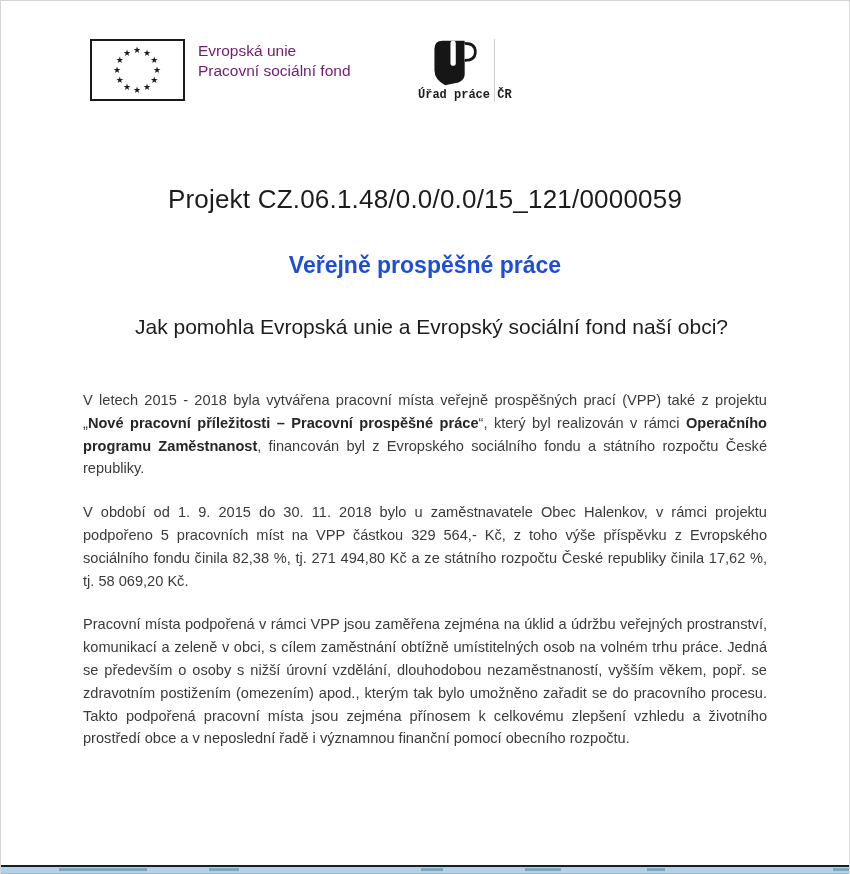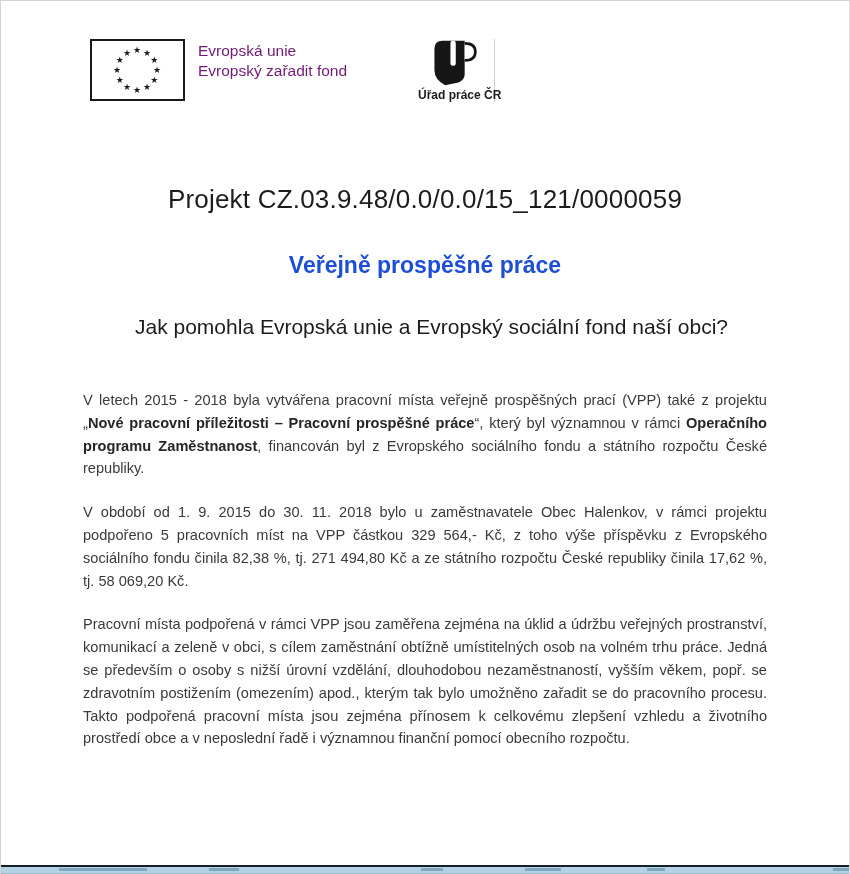--- a/index.html
+++ b/index.html
@@ -30,20 +30,21 @@
   }
   .up-block {
     margin-left:auto; margin-right:4px;
     width:72px; text-align:center;
   }
   .up-mono { display:block; margin:0 auto; }
   .up-label {
     display:block; margin-top:1px;
     font-size:12px; font-weight:700; color:#1c1c1c;
     white-space:nowrap;
+    font-family:Liberation Mono, monospace;
   }
 
   
   .title {
     margin:183px 0 0; text-align:center;
     font-size:26px; font-weight:400; color:#1c1c1c;
     letter-spacing:0.2px;
   }
   .heading {
     margin:37px 0 0; text-align:center;
@@ -94,39 +95,39 @@
           <text x="29.7" y="44">★</text>
           <text x="27" y="34">★</text>
           <text x="29.7" y="24">★</text>
           <text x="37" y="16.7">★</text>
         </g>
       </svg>
     </div>
 
     <div class="eu-lines">
       <div>Evropská unie</div>
-      <div>Evropský zařadit fond</div>
+      <div>Pracovní sociální fond</div>
     </div>
 
     <div class="up-block">
       <svg class="up-mono" width="48" height="48" viewBox="0 0 52 54" aria-hidden="true">
         <path d="M13,2 H38 V40 Q38,46 31,49 L16,52 Q4,46 4,35 V11 Q4,2 13,2 Z" fill="#161616"></path>
         <rect x="22" y="2" width="6" height="28" rx="2.5" fill="#ffffff"></rect>
         <path d="M38,5 Q50,5 50,14.5 Q50,24 38,24" fill="#ffffff" stroke="#161616" stroke-width="3"></path>
       </svg>
       <span class="up-label">Úřad práce ČR</span>
     </div>
   </div>
 
-  <h1 class="title">Projekt CZ.03.9.48/0.0/0.0/15_121/0000059</h1>
+  <h1 class="title">Projekt CZ.06.1.48/0.0/0.0/15_121/0000059</h1>
   <h2 class="heading">Veřejně prospěšné práce</h2>
   <h3 class="subtitle">Jak pomohla Evropská unie a Evropský sociální fond naší obci?</h3>
 
   <div class="paragraphs">
-    <p><span>V letech 2015 - 2018 byla vytvářena pracovní místa veřejně prospěšných prací (VPP) také z projektu „</span><b>Nové pracovní příležitosti – Pracovní prospěšné práce</b><span>“, který byl významnou v rámci </span><b>Operačního programu Zaměstnanost</b><span>, financován byl z Evropského sociálního fondu a státního rozpočtu České republiky.</span></p>
+    <p><span>V letech 2015 - 2018 byla vytvářena pracovní místa veřejně prospěšných prací (VPP) také z projektu „</span><b>Nové pracovní příležitosti – Pracovní prospěšné práce</b><span>“, který byl realizován v rámci </span><b>Operačního programu Zaměstnanost</b><span>, financován byl z Evropského sociálního fondu a státního rozpočtu České republiky.</span></p>
     <p><span>V období od 1. 9. 2015 do 30. 11. 2018 bylo u zaměstnavatele Obec Halenkov, v rámci projektu podpořeno 5 pracovních míst na VPP částkou 329 564,- Kč, z toho výše příspěvku z Evropského sociálního fondu činila 82,38 %, tj. 271 494,80 Kč a ze státního rozpočtu České republiky činila 17,62 %, tj. 58 069,20 Kč.</span></p>
     <p><span>Pracovní místa podpořená v rámci VPP jsou zaměřena zejména na úklid a údržbu veřejných prostranství, komunikací a zeleně v obci, s cílem zaměstnání obtížně umístitelných osob na volném trhu práce. Jedná se především o osoby s nižší úrovní vzdělání, dlouhodobou nezaměstnaností, vyšším věkem, popř. se zdravotním postižením (omezením) apod., kterým tak bylo umožněno zařadit se do pracovního procesu. Takto podpořená pracovní místa jsou zejména přínosem k celkovému zlepšení vzhledu a životního prostředí obce a v neposlední řadě i významnou finanční pomocí obecního rozpočtu.</span></p>
   </div>
 
   <div class="bottom-strip">
     <div class="bottom-dark"></div>
     <div class="bottom-blue">
       <i class="d1"></i>
         <i class="d2"></i>
         <i class="d3"></i>

